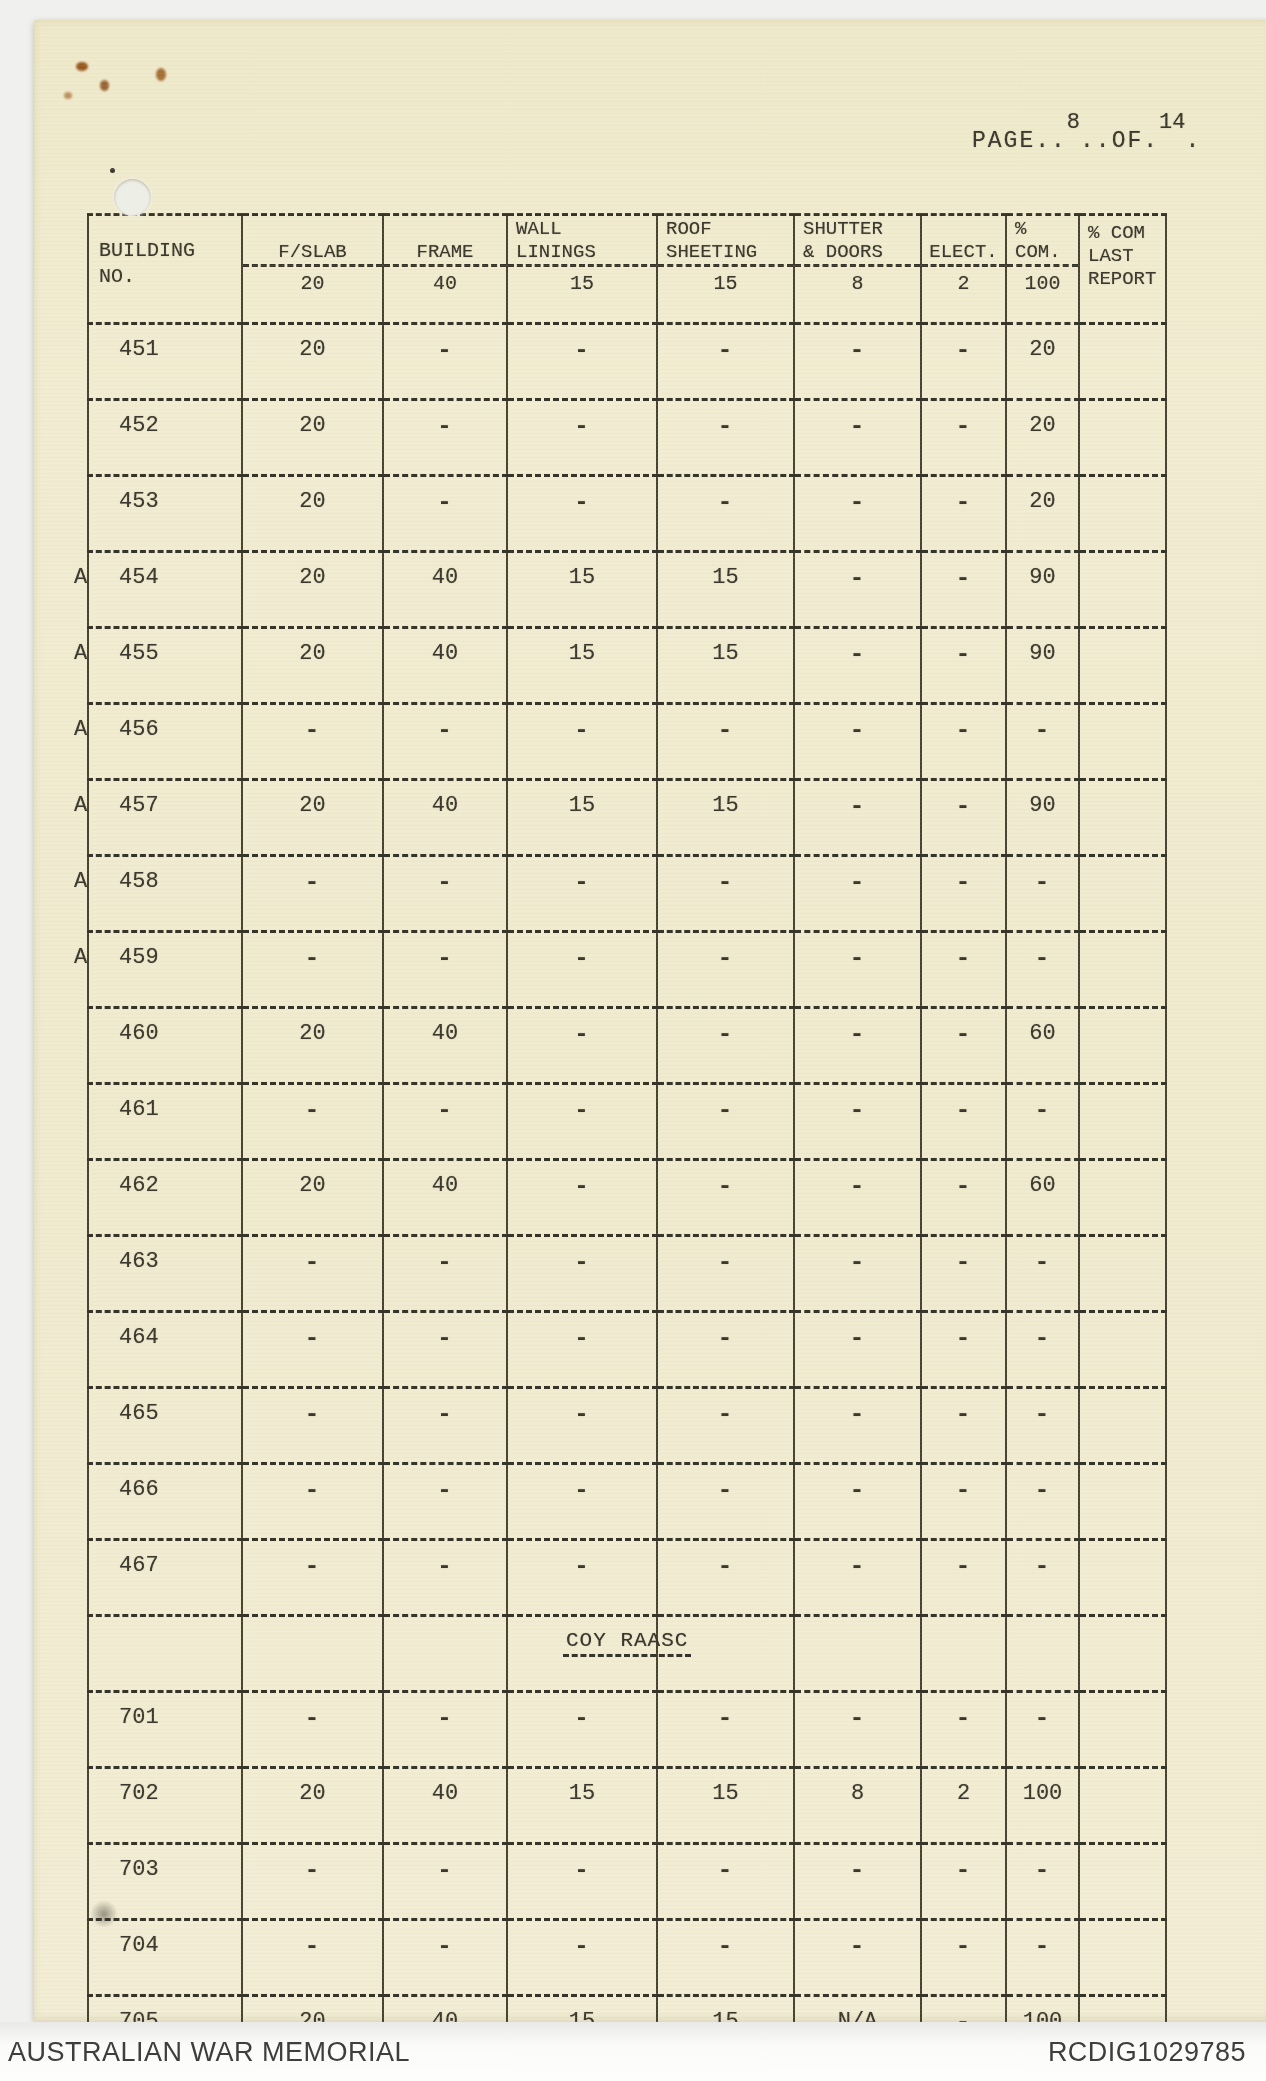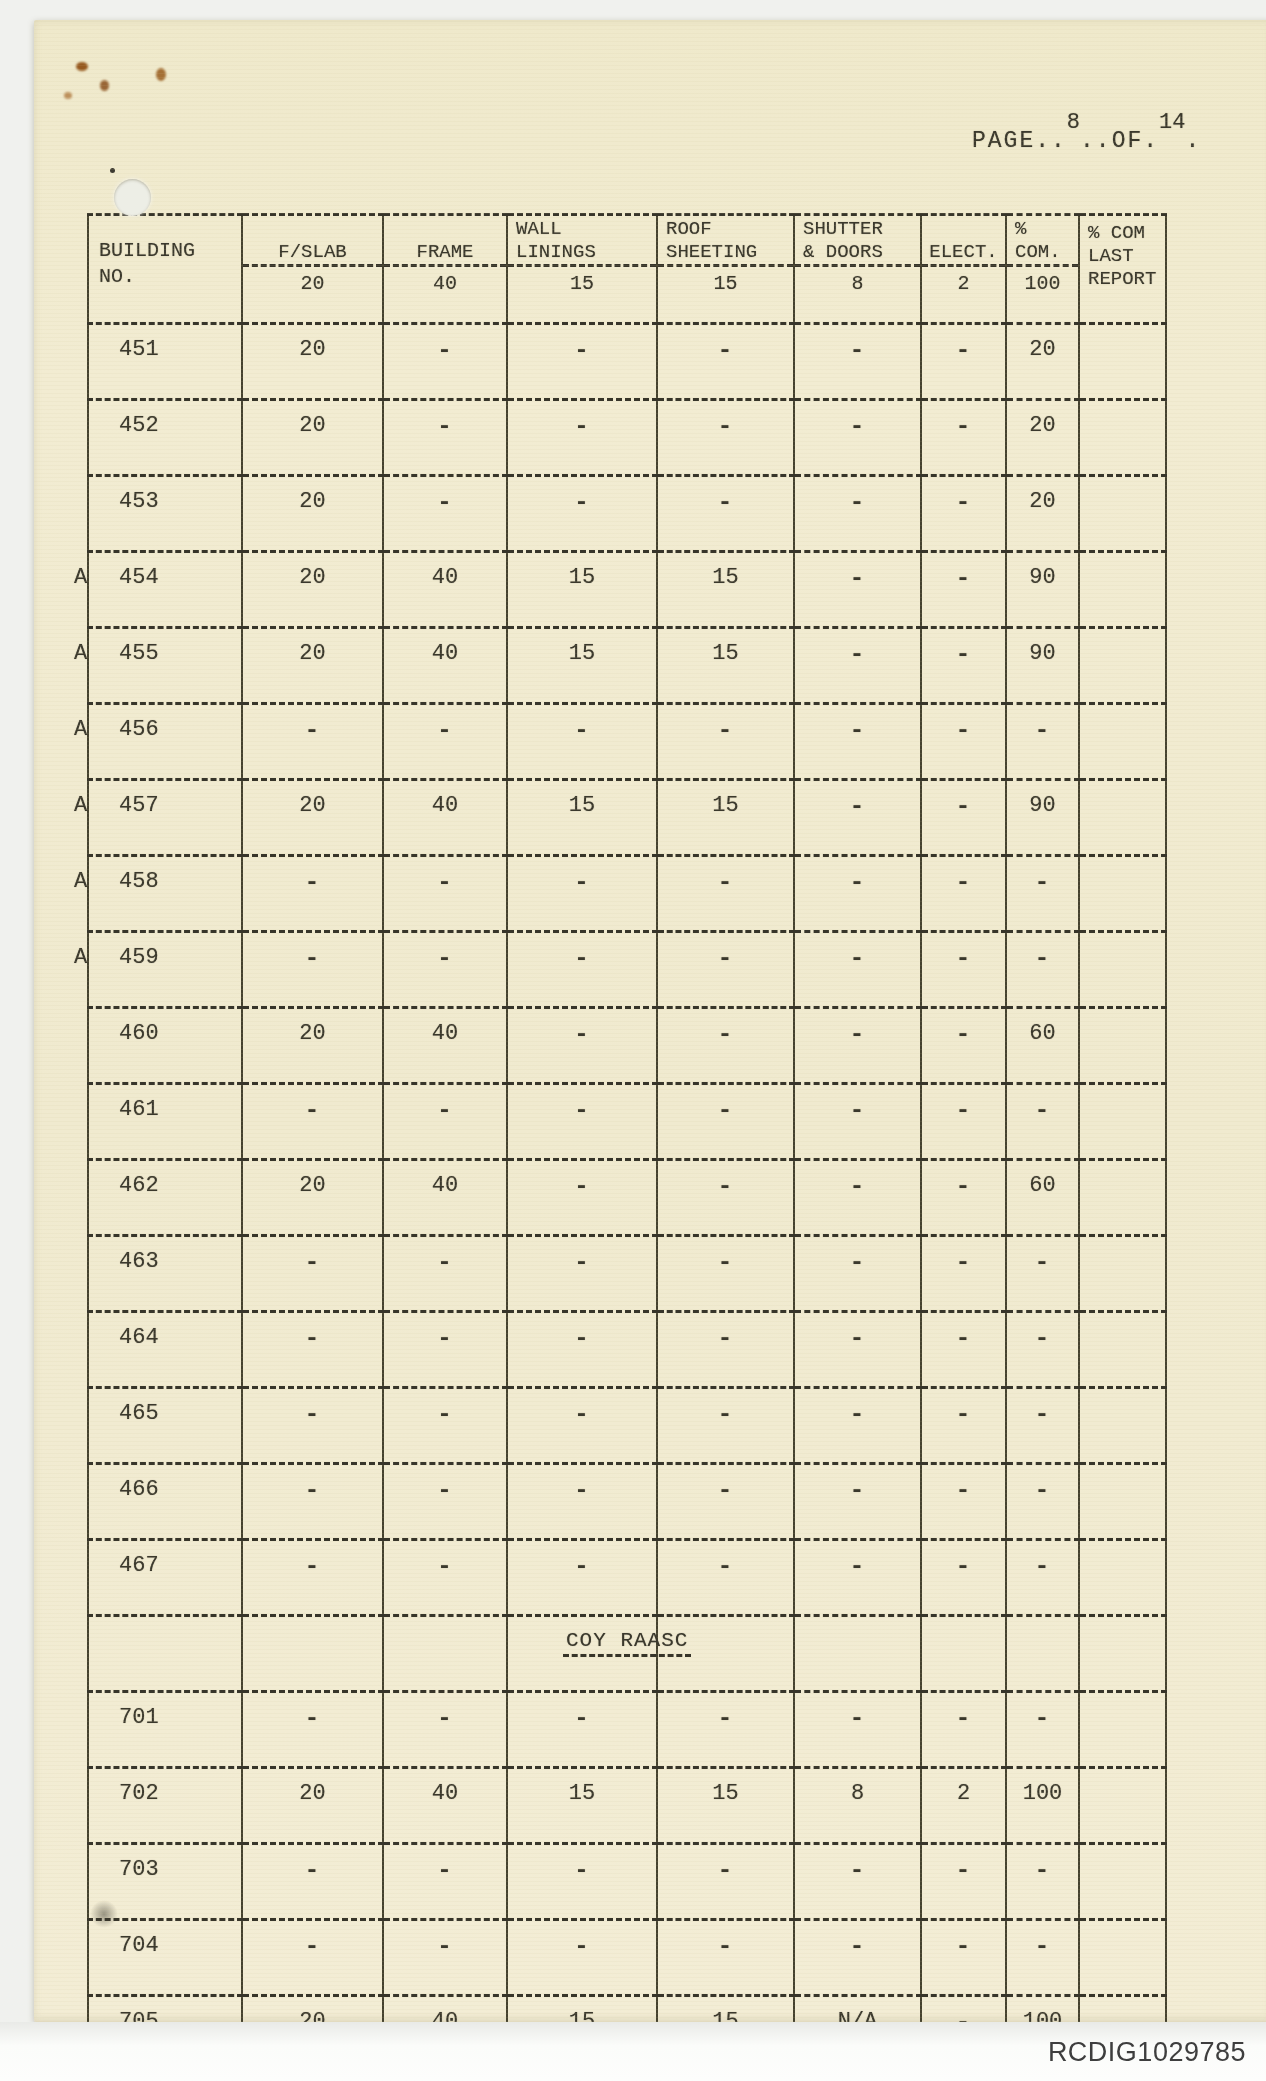--- a/index.html
+++ b/index.html
@@ -442,14 +442,15 @@
   <div class="hole"></div>
   <div class="rust rust1"></div>
   <div class="rust rust2"></div>
   <div class="rust rust3"></div>
   <div class="rust rust4"></div>
   <div class="inkdot"></div>
   <div class="smudge"></div>
 </div>
 
 <div class="footerbar">
+  <span class="footer-left">AUSTRALIAN WAR MEMORIAL</span>
   <span class="footer-right">RCDIG1029785</span>
 </div>
 
 </body></html>

